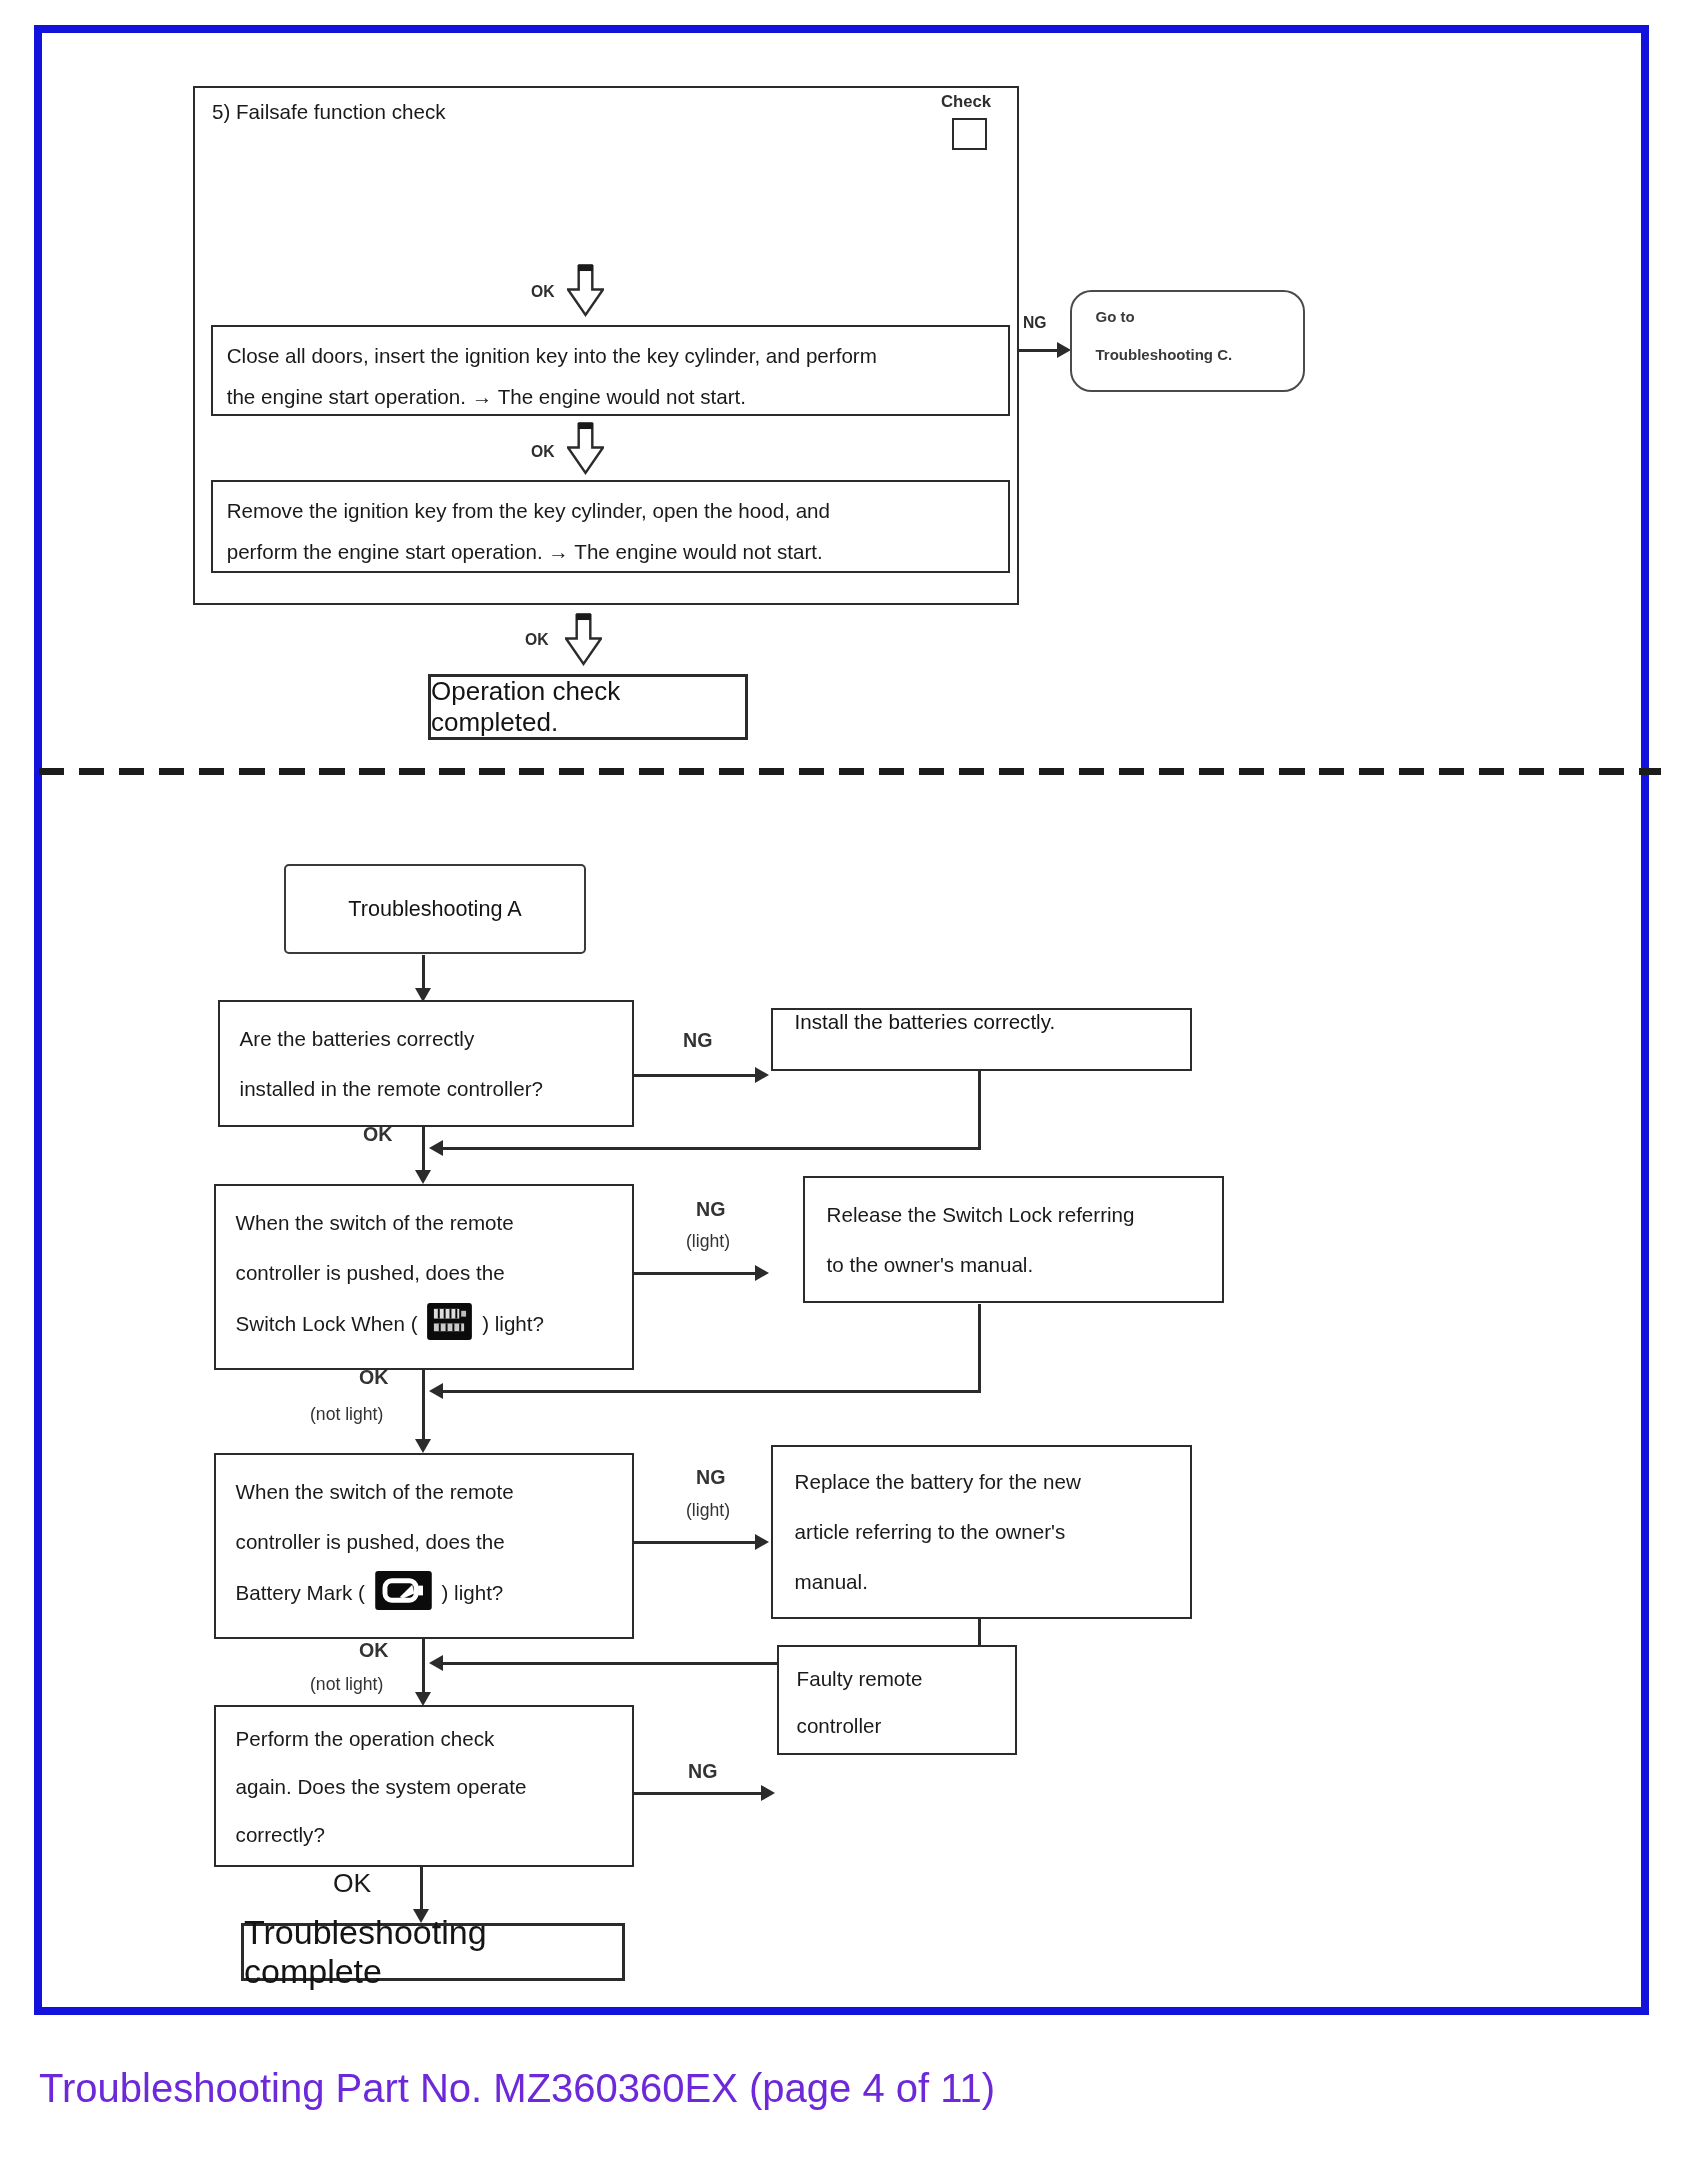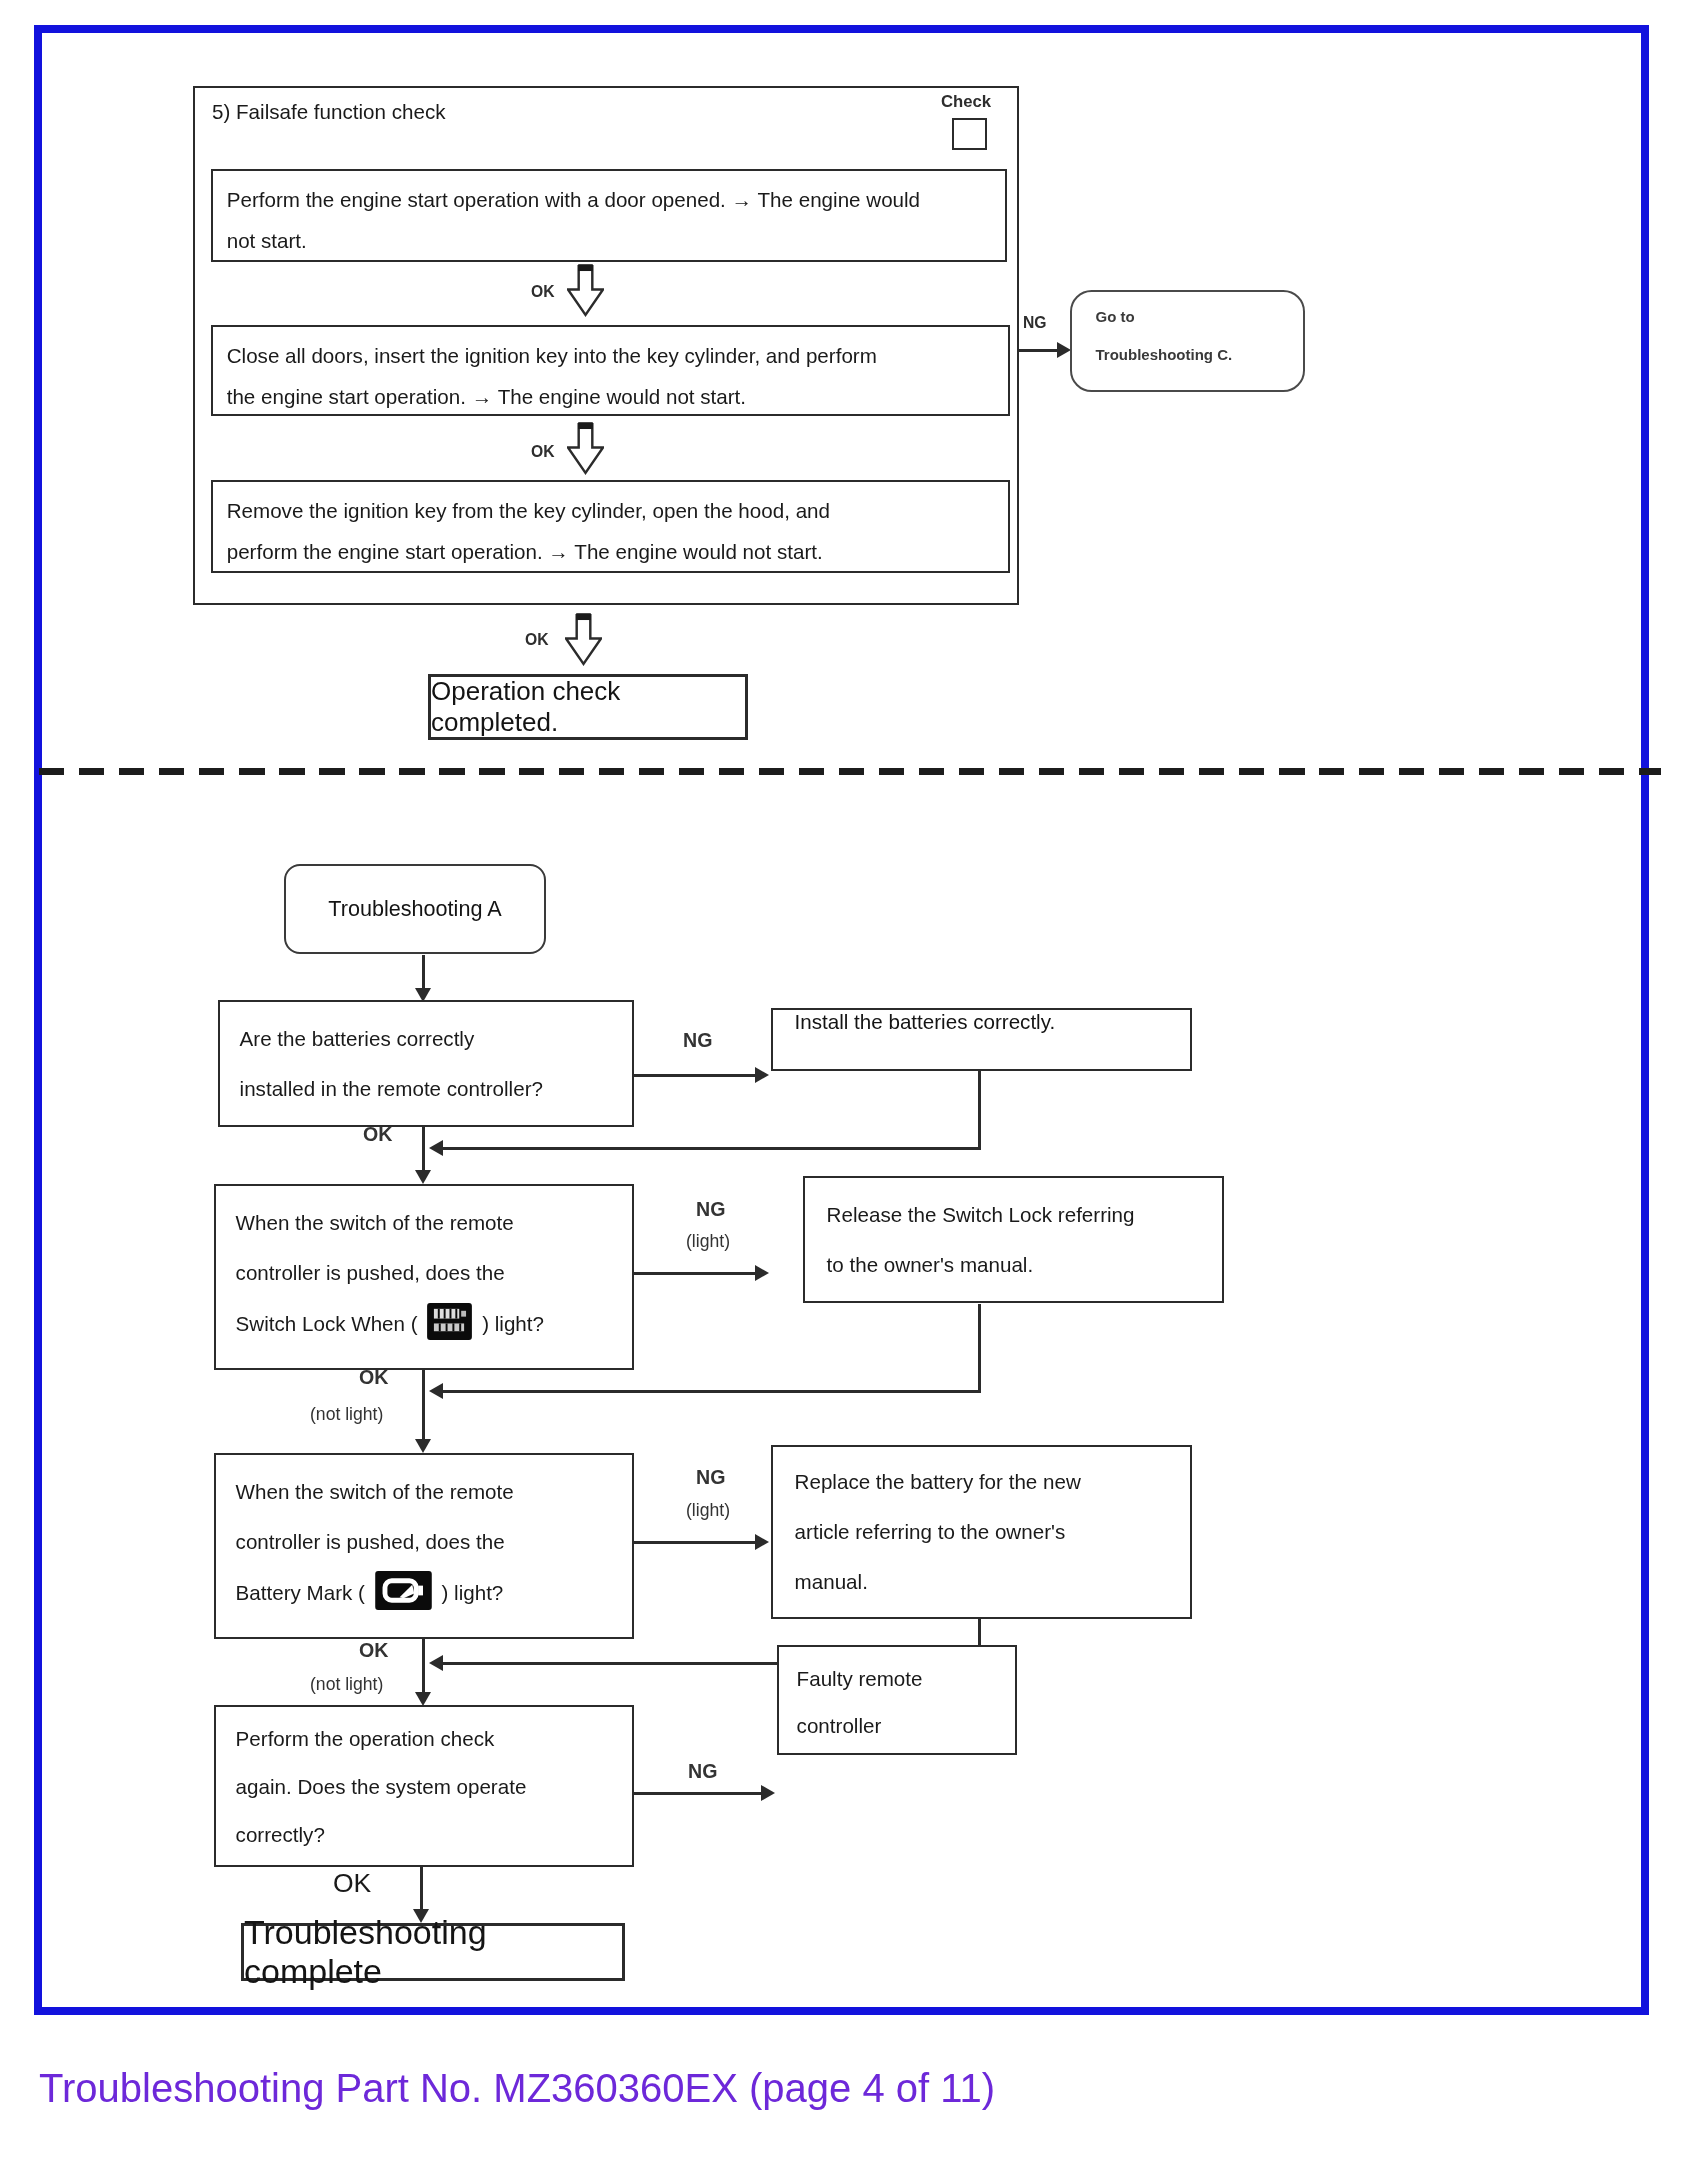--- a/index.html
+++ b/index.html
@@ -50,24 +50,20 @@
 
   <div class="abs page-border"></div>
 
   <div class="abs container-box" style="left:193px;top:86px;width:826px;height:519px;"></div>
 
   <div class="abs title" style="left:212px;top:100px;">5) Failsafe function check</div>
 
   <div class="abs small-label" style="left:941px;top:92px;font-size:16.7px;">Check</div>
   <div class="abs checkbox" style="left:952px;top:118px;"></div>
 
-  <div class="abs fbox" style="left:211px;top:169px;width:796px;height:93px;">
-    <span class="step-text">Perform the engine start operation with a door opened. → The engine would
-not start.</span>
-  </div>
 
   <div class="abs small-label" style="left:531px;top:283px;">OK</div>
   <div class="abs" style="left:567px;top:263px;">
     <svg width="37" height="55" viewBox="0 0 38 56">
       <path d="M12 3 H26 V27 H37 L19 53 L1 27 H12 Z" fill="#ffffff" stroke="#2b2b2b" stroke-width="2.5"></path>
       <rect x="11.5" y="1" width="15" height="7" fill="#1a1a1a"></rect>
     </svg>
   </div>
 
   <div class="abs fbox" style="left:211px;top:325px;width:799px;height:91px;">
@@ -103,21 +99,21 @@
       <rect x="11.5" y="1" width="15" height="7" fill="#1a1a1a"></rect>
     </svg>
   </div>
 
   <div class="abs fbox-thick center-text" style="left:428px;top:674px;width:320px;height:66px;font-size:26px;">
     <span>Operation check completed.</span>
   </div>
 
   <div class="abs divider" style="left:39px;top:768px;width:1622px;"></div>
 
-  <div class="abs rounded center-text" style="left:284px;top:864px;width:262px;height:90px;border-radius:16px;border-color:#3a3a3a;font-size:21.6px;">
+  <div class="abs rounded center-text" style="left:284px;top:864px;width:302px;height:90px;border-radius:5px;border-color:#3a3a3a;font-size:21.6px;">
     <span>Troubleshooting A</span>
   </div>
   <div class="abs vline" style="left:422px;top:955px;height:35px;"></div>
   <div class="abs head-down" style="left:415px;top:988px;"></div>
 
   <div class="abs fbox" style="left:218px;top:1000px;width:416px;height:127px;">
     <span class="q-text">Are the batteries correctly
 installed in the remote controller?</span>
   </div>
   <div class="abs flow-label" style="left:683px;top:1029px;">NG</div>

